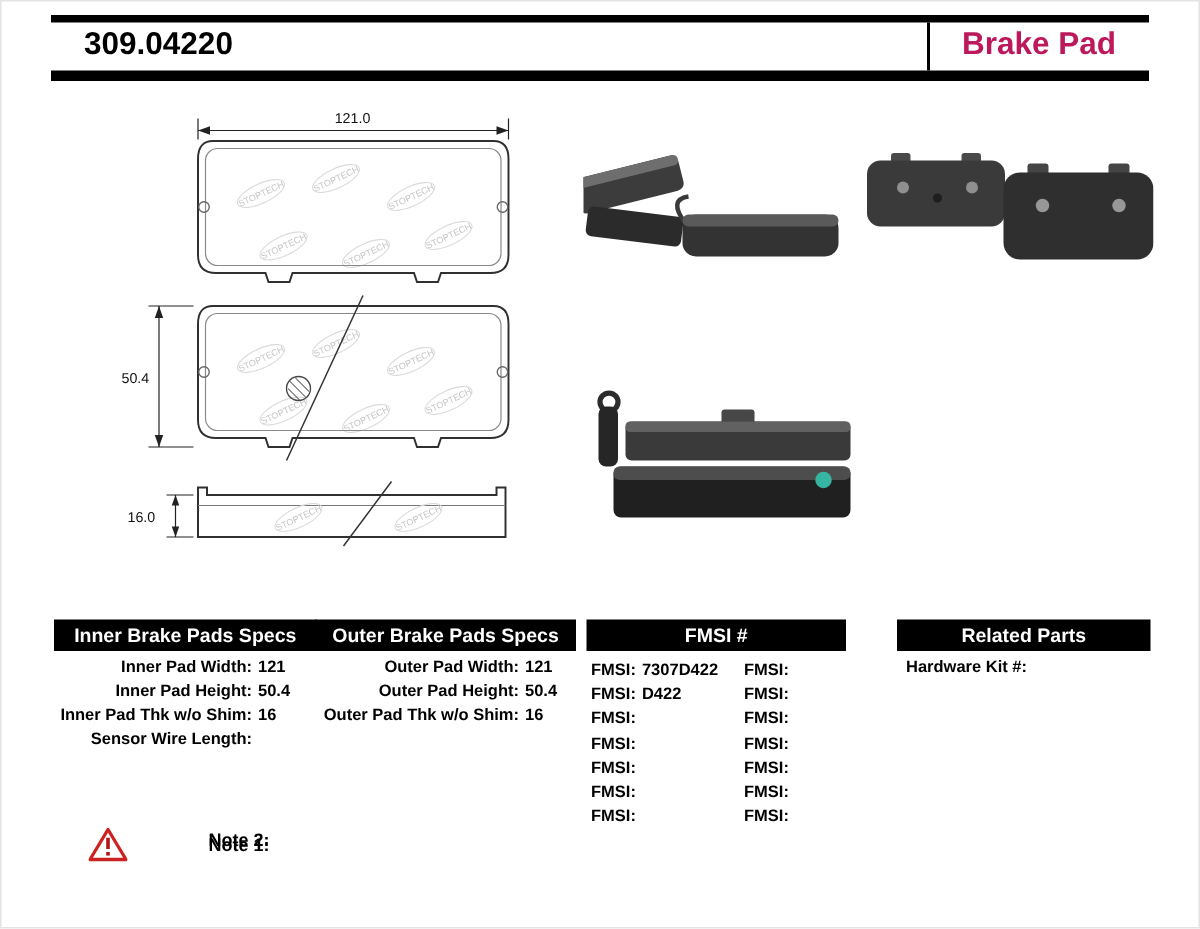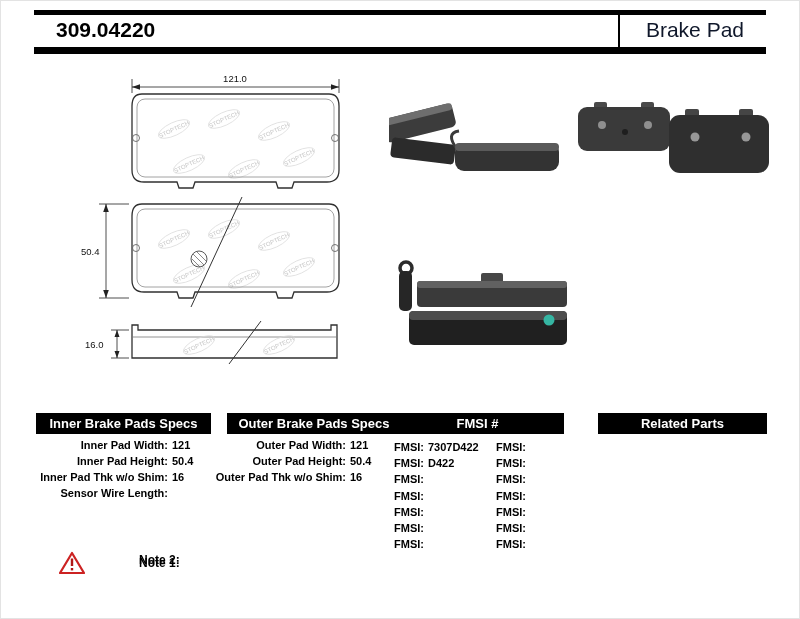--- a/index.html
+++ b/index.html
@@ -4,21 +4,21 @@
 <style>
   html, body { margin:0; padding:0; background:#ffffff; }
   body { width:800px; height:619px; font-family:"Liberation Sans", sans-serif; position:relative; overflow:hidden; }
   .page { position:absolute; left:0; top:0; width:800px; height:619px; background:#ffffff; border:1px solid #e3e3e3; box-sizing:border-box; }
 
   
   .hdr-bar { position:absolute; left:33px; right:33px; background:#000; }
   .hdr-bar.top { top:9px; height:5px; }
   .hdr-bar.bottom { top:46px; height:7px; }
   .part-number { position:absolute; left:55px; top:17px; font-size:21px; font-weight:bold; color:#000; }
-  .product-type { position:absolute; right:55px; top:17px; font-size:21px; font-weight:normal; color:#0f172a; }
+  .product-type { position:absolute; right:55px; top:17px; font-size:21px; font-weight:bold; color:#be185d; }
   .hdr-divider { position:absolute; left:617px; top:14px; width:2px; height:32px; background:#000; }
 
   
   svg.abs { position:absolute; }
   .dim { font-size:9.5px; fill:#111; font-family:"Liberation Sans", sans-serif; }
   .dl { stroke:#222; stroke-width:0.8; }
   .pad { fill:#ffffff; stroke:#303030; stroke-width:1.3; }
   .inner-line { fill:none; stroke:#8a8a8a; stroke-width:0.8; }
   .detail { fill:none; stroke:#666; stroke-width:0.9; }
 
@@ -162,21 +162,21 @@
       <rect x="28" y="24" width="150" height="7" rx="3" fill="#616161"></rect>
     </g>
     <g>
       <rect x="20" y="54" width="158" height="34" rx="5" fill="#202020"></rect>
       <rect x="20" y="54" width="158" height="9" rx="4" fill="#4d4d4d"></rect>
       <circle cx="160" cy="63" r="5.5" fill="#35b5a2"></circle>
     </g>
   </svg>
 
   <div class="col-header" style="left:35px; width:175px;">Inner Brake Pads Specs</div>
-  <div class="col-header" style="left:226px; width:174px;">Outer Brake Pads Specs</div>
+  <div class="col-header" style="left:209px; width:174px;">Outer Brake Pads Specs</div>
   <div class="col-header" style="left:390px; width:173px;">FMSI #</div>
   <div class="col-header" style="left:597px; width:169px;">Related Parts</div>
 
   <div class="spec-col" style="left:35px; width:175px;">
     <div class="spec-row">
       <span class="spec-label">Inner Pad Width:</span>
       <span class="spec-value">121</span>
     </div>
     <div class="spec-row">
       <span class="spec-label">Inner Pad Height:</span>
@@ -273,20 +273,26 @@
           <span class="fmsi-label">FMSI:</span>
           <span class="fmsi-value"></span>
         </span>
       <span class="fmsi-cell">
           <span class="fmsi-label">FMSI:</span>
           <span class="fmsi-value"></span>
         </span>
     </div>
   </div>
 
+  <div class="spec-col" style="left:597px; width:169px;">
+    <div class="spec-row start">
+      <span class="spec-label">Hardware Kit #:</span>
+      <span class="spec-value"></span>
+    </div>
+  </div>
 
   <svg class="abs" style="left:58px; top:550px;" width="26" height="24" viewBox="0 0 26 24">
     <polygon points="13,2 25,22 1,22" fill="#ffffff" stroke="#cc2222" stroke-width="2.2" stroke-linejoin="round"></polygon>
     <rect x="11.8" y="7.5" width="2.4" height="7.5" fill="#b01818"></rect>
     <rect x="11.8" y="17" width="2.4" height="2.4" fill="#b01818"></rect>
   </svg>
   <span class="note-label" style="left:94px; top:555px;">Note 1:</span>
   <span class="note-label" style="left:94px; top:552px;">Note 2:</span>
   <span class="note-red" style="left:143px; top:575px;"></span>
 

